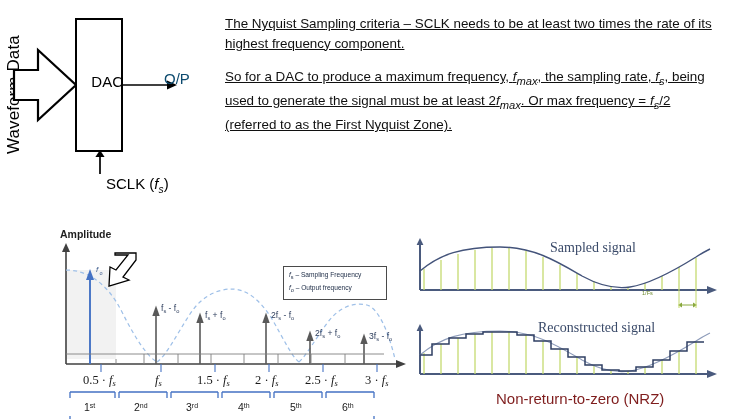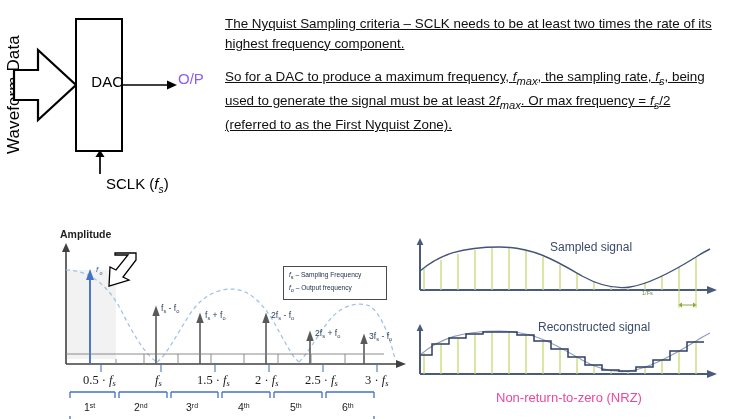--- a/index.html
+++ b/index.html
@@ -28,21 +28,21 @@
   #dac-box {
     position:absolute; left:75px; top:18px; width:48px; height:134px;
     border:2.5px solid #000; background:#fff;
     box-sizing:border-box;
   }
   #dac-label {
     position:absolute; left:75px; top:73px; width:48px;
     text-align:right; font-size:15px; color:#000;
   }
   #op-label {
-    position:absolute; left:178px; top:70px; font-size:15px; color:#8b5cf6;
+    position:absolute; left:164px; top:70px; font-size:15px; color:#0c4a6e;
   }
   #sclk-label {
     position:absolute; left:62px; top:175px; font-size:15px; color:#000;
     white-space: nowrap;
     margin-left: 44px;
   }
   .ital { font-style: italic; }
   sub.s { font-size:.68em; font-style:italic; }
 
   
@@ -68,27 +68,27 @@
     position:absolute; left:243px; top:40px; width:104px;
     border:1px solid #4a4a4a; background:#fff;
     padding:3px 5px; box-sizing:border-box;
     font-size:6.6px; line-height:9.5px; color:#1b2a44;
   }
 
   
   #sampled-panel { position:absolute; left:410px; top:228px; width:320px; height:95px; }
   #reconstructed-panel { position:absolute; left:410px; top:312px; width:320px; height:107px; }
   .wave-caption {
-    position:absolute; font-size:12px; color:#3a4a69; white-space:nowrap;
+    position:absolute; font-size:14px; color:#3a4a69; white-space:nowrap;font-family:Liberation Serif, serif;
   }
   #sampled-caption { left:140px; top:12px; }
   #reconstructed-caption { left:128px; top:8px; }
   #nrz-caption {
     position:absolute; left:86px; top:78px;
-    font-size:13px; color:#ec4899; white-space:nowrap;
+    font-size:15px; color:#7f1d1d; white-space:nowrap;
   }
   #fs-period-label {
     position:absolute; left:232px; top:62px;
     font-size:5.6px; color:#6f8b2f; white-space:nowrap;
   }
   svg { display:block; overflow:visible; }
 </style>
 </head>
 <body>
 

